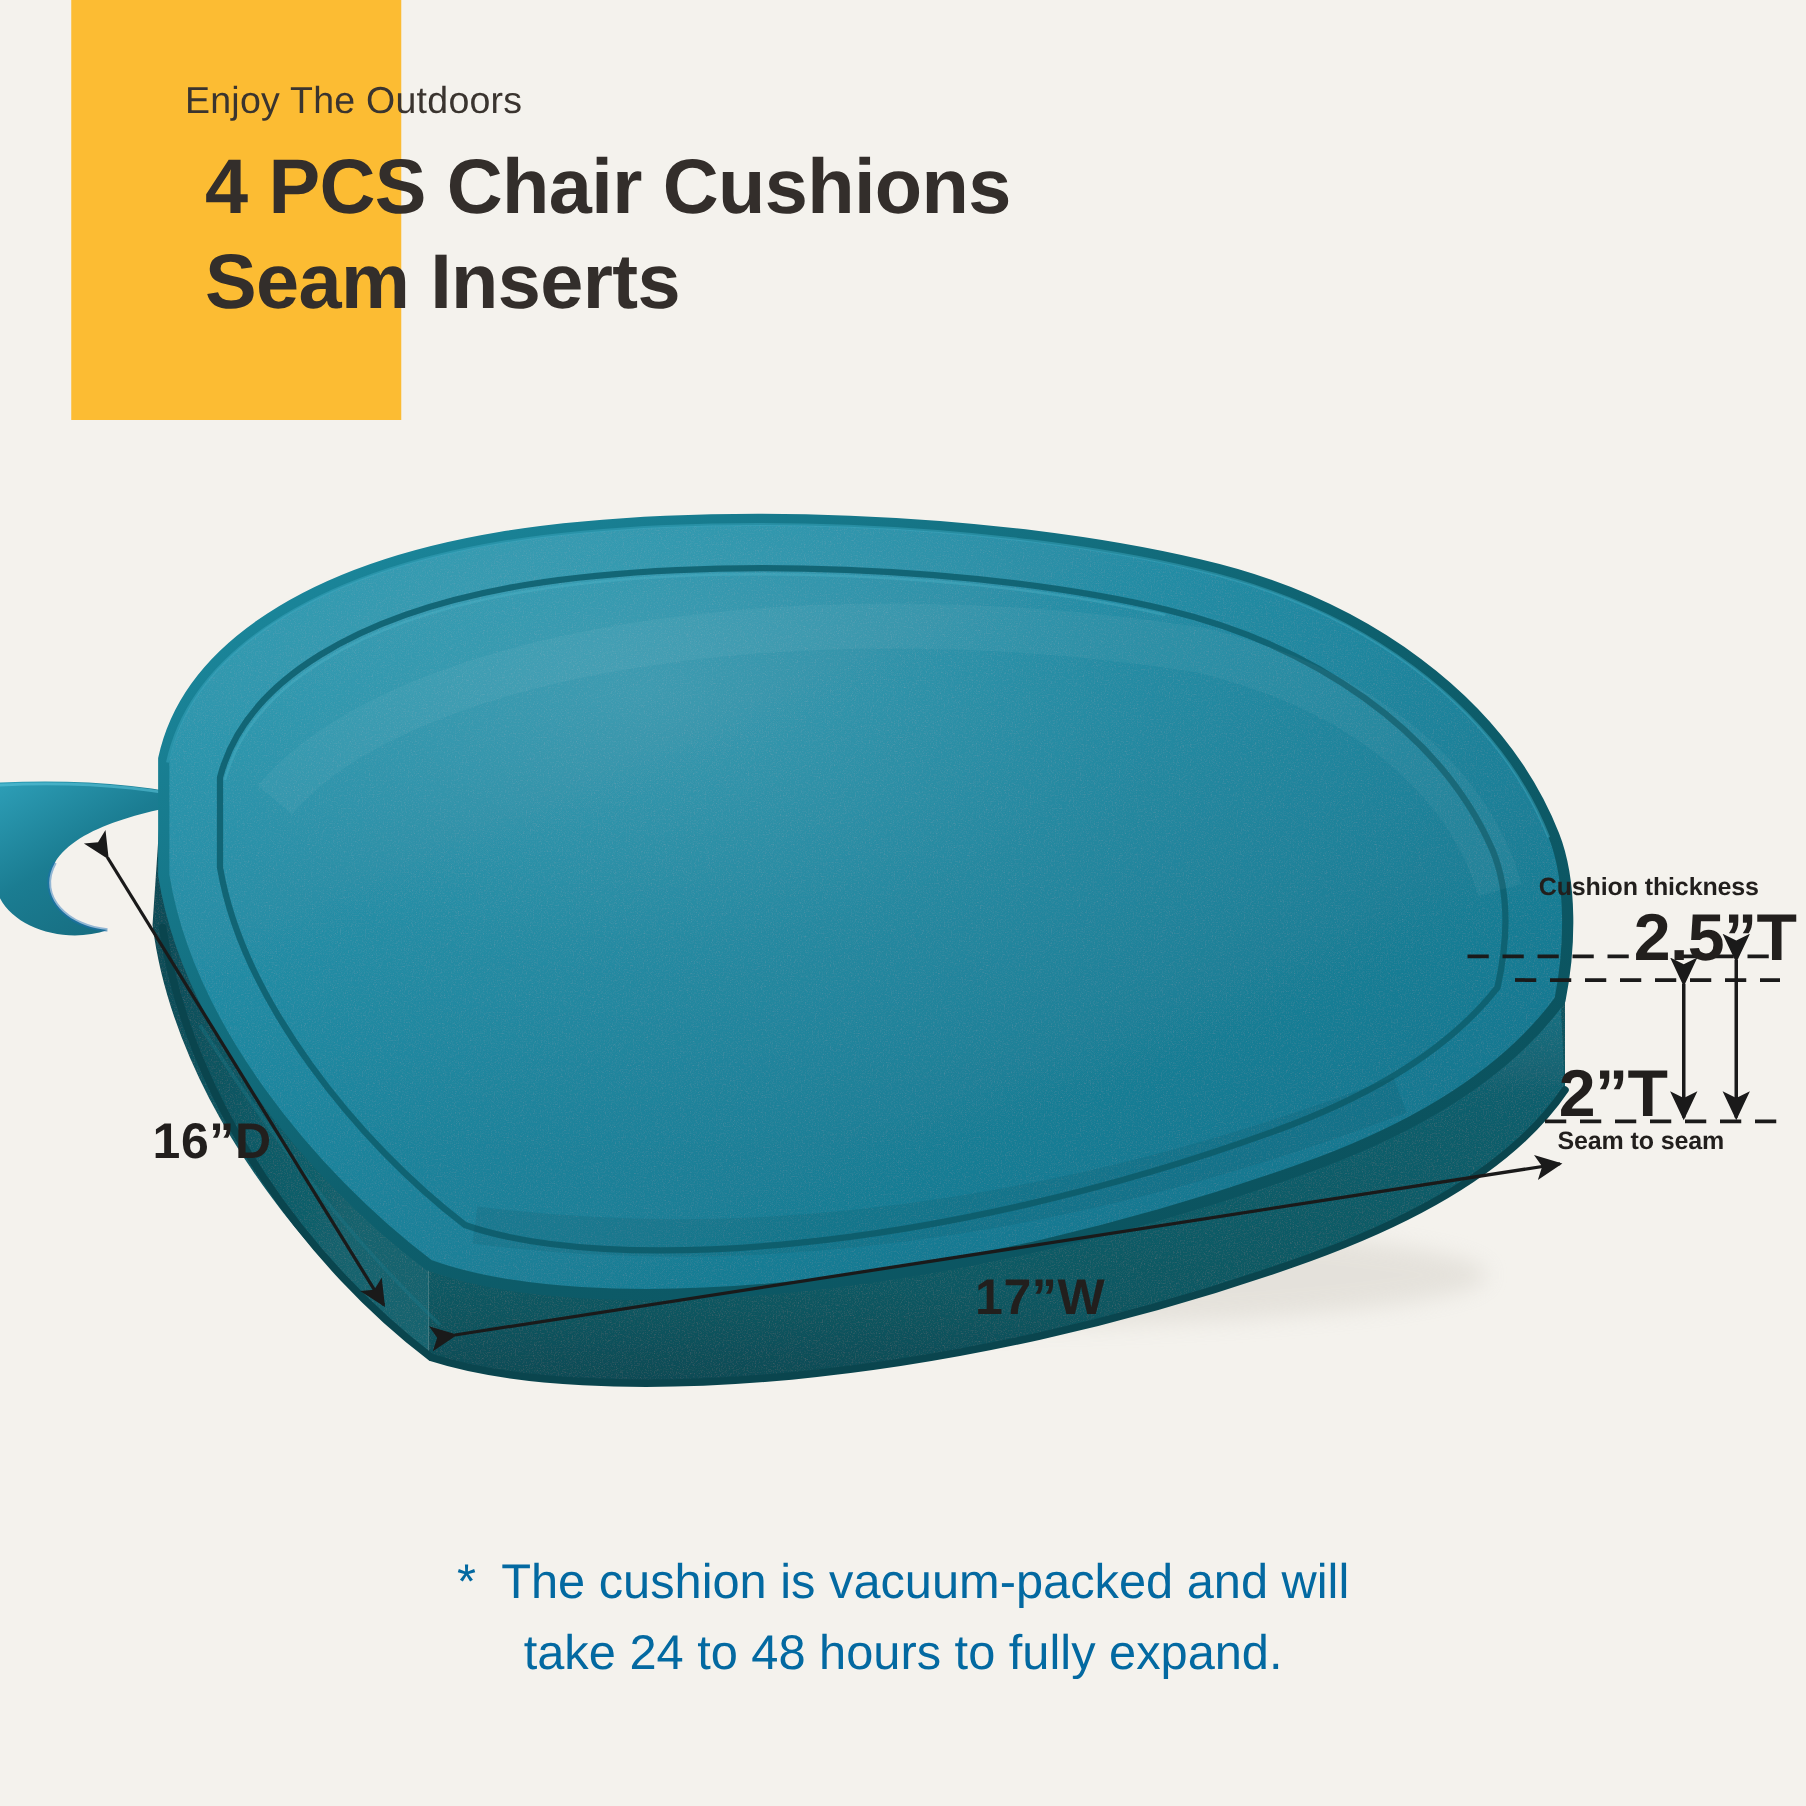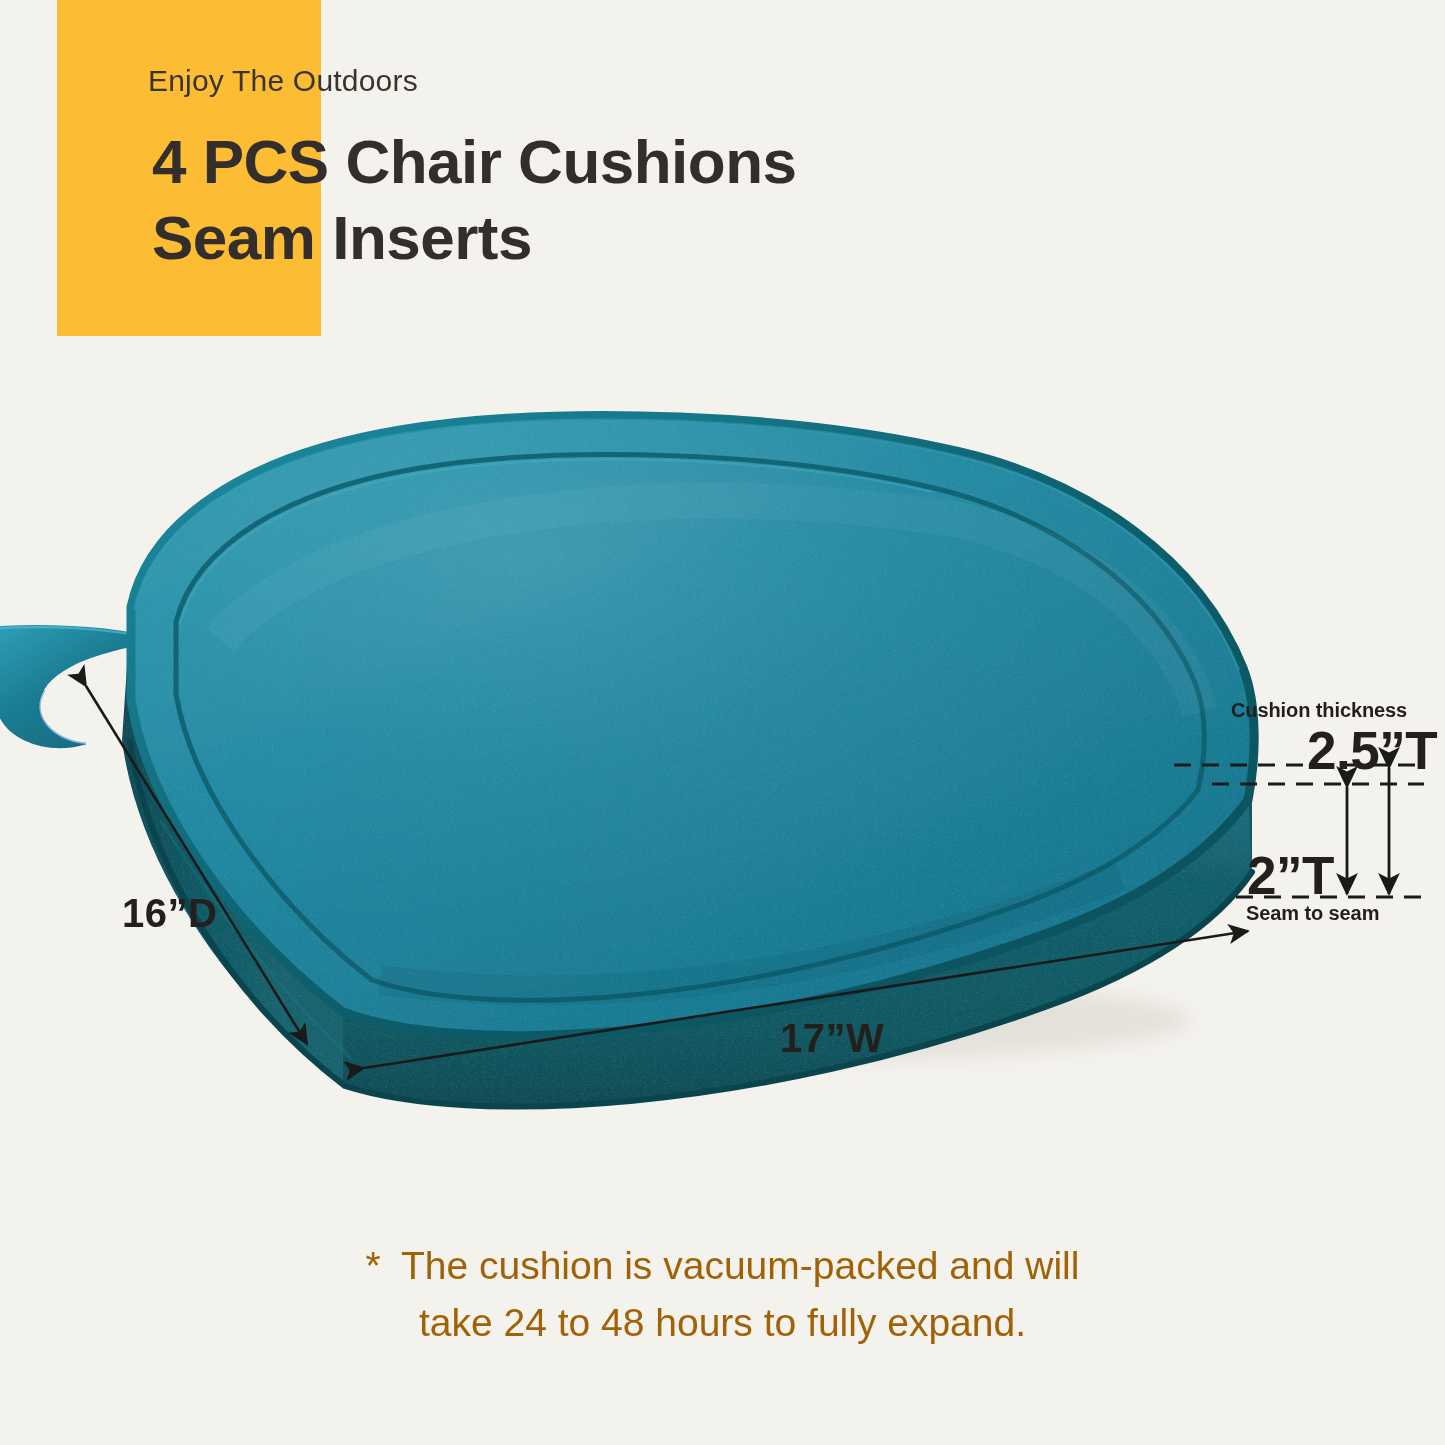--- a/index.html
+++ b/index.html
@@ -37,30 +37,30 @@
     top: 66px;
     width: 1000px;
   }
   #eyebrow {
     font-family: "Liberation Sans", sans-serif;
     font-size: 30px;
     font-weight: 400;
     letter-spacing: 0.2px;
     color: #3a342f;
     line-height: 1.0;
-    margin: 0 0 28px 0;
+    margin: 0 0 16px 0;
     white-space: nowrap;
   }
   #headline {
     font-family: "Liberation Sans", sans-serif;
     font-size: 62px;
     font-weight: 700;
     color: #332e2b;
     line-height: 1.22;
-    margin: 4px;
+    margin: 16px;
     letter-spacing: -0.5px;
   }
   #headline .line { display: block; white-space: nowrap; }
 
   
   #art {
     position: absolute;
     left: 0;
     top: 0;
     width: 1445px;
@@ -118,21 +118,21 @@
   
   #footnote {
     position: absolute;
     left: 0;
     top: 1238px;
     width: 1445px;
     text-align: center;
     font-family: "Liberation Sans", sans-serif;
     font-size: 39px;
     font-weight: 400;
-    color: #a16207;
+    color: #0369a1;
     line-height: 1.45;
   }
   #footnote .fline { display: block; white-space: nowrap; }
   #footnote .star { letter-spacing: 10px; }
 </style>
 </head>
 <body>
 
 <div id="page">
 

